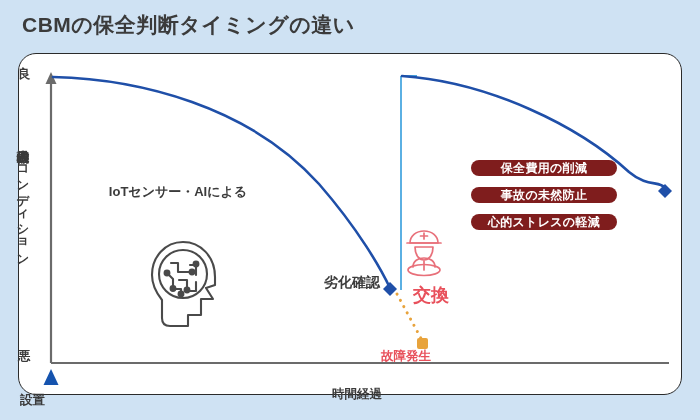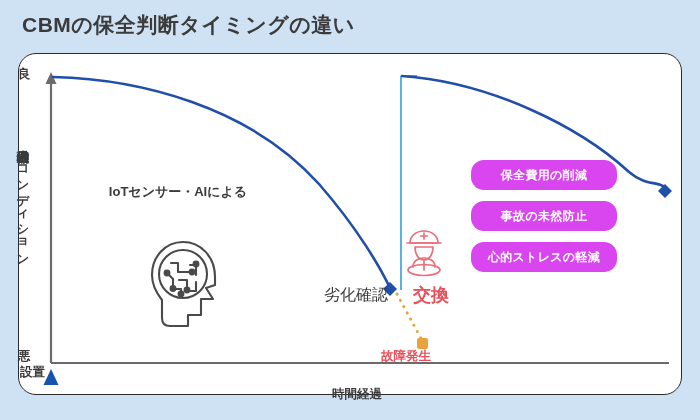--- a/index.html
+++ b/index.html
@@ -61,21 +61,21 @@
   #y-top-label   { left: 18px;  top: 66px; }
   #y-bottom-label{ left: 18px;  top: 348px; }
   #y-axis-title  {
     left: 14px;
     top: 140px;
     writing-mode: vertical-rl;
     font-size: 12.5px;
     font-weight: bold;
     letter-spacing: 0.5px;
   }
-  #x-start-label { left: 20px;  top: 364px; }
+  #x-start-label { left: 20px;  top: 392px; }
   #x-axis-title  { left: 332px; top: 386px; }
 
   
   #monitoring-caption {
     position: absolute;
     left: 68px;
     top: 182px;
     width: 220px;
     text-align: center;
     color: #3b3b3b;
@@ -86,23 +86,23 @@
   #ai-brain-icon {
     position: absolute;
     left: 143px;
     top: 233px;
   }
 
   
   #degradation-label {
     position: absolute;
     left: 324px;
-    top: 285px;
-    font-size: 16px;
-    font-weight: normal;
+    top: 274px;
+    font-size: 14px;
+    font-weight: bold;
     color: #3b3b3b;
     white-space: nowrap;
   }
   #replacement-label {
     position: absolute;
     left: 413px;
     top: 283px;
     font-size: 18px;
     font-weight: bold;
     color: #e8505b;
@@ -128,23 +128,23 @@
   #benefit-badges {
     position: absolute;
     left: 471px;
     top: 160px;
     display: flex;
     flex-direction: column;
     gap: 11px;
   }
   .badge {
     width: 146px;
-    height: 30px;
+    height: 16px;
     border-radius: 13px;
-    background: #d946ef;
+    background: #7f1d1d;
     color: #ffffff;
     font-size: 12px;
     font-weight: bold;
     display: flex;
     align-items: center;
     justify-content: center;
     letter-spacing: 0.3px;
     box-sizing: border-box;
   }
 </style>

